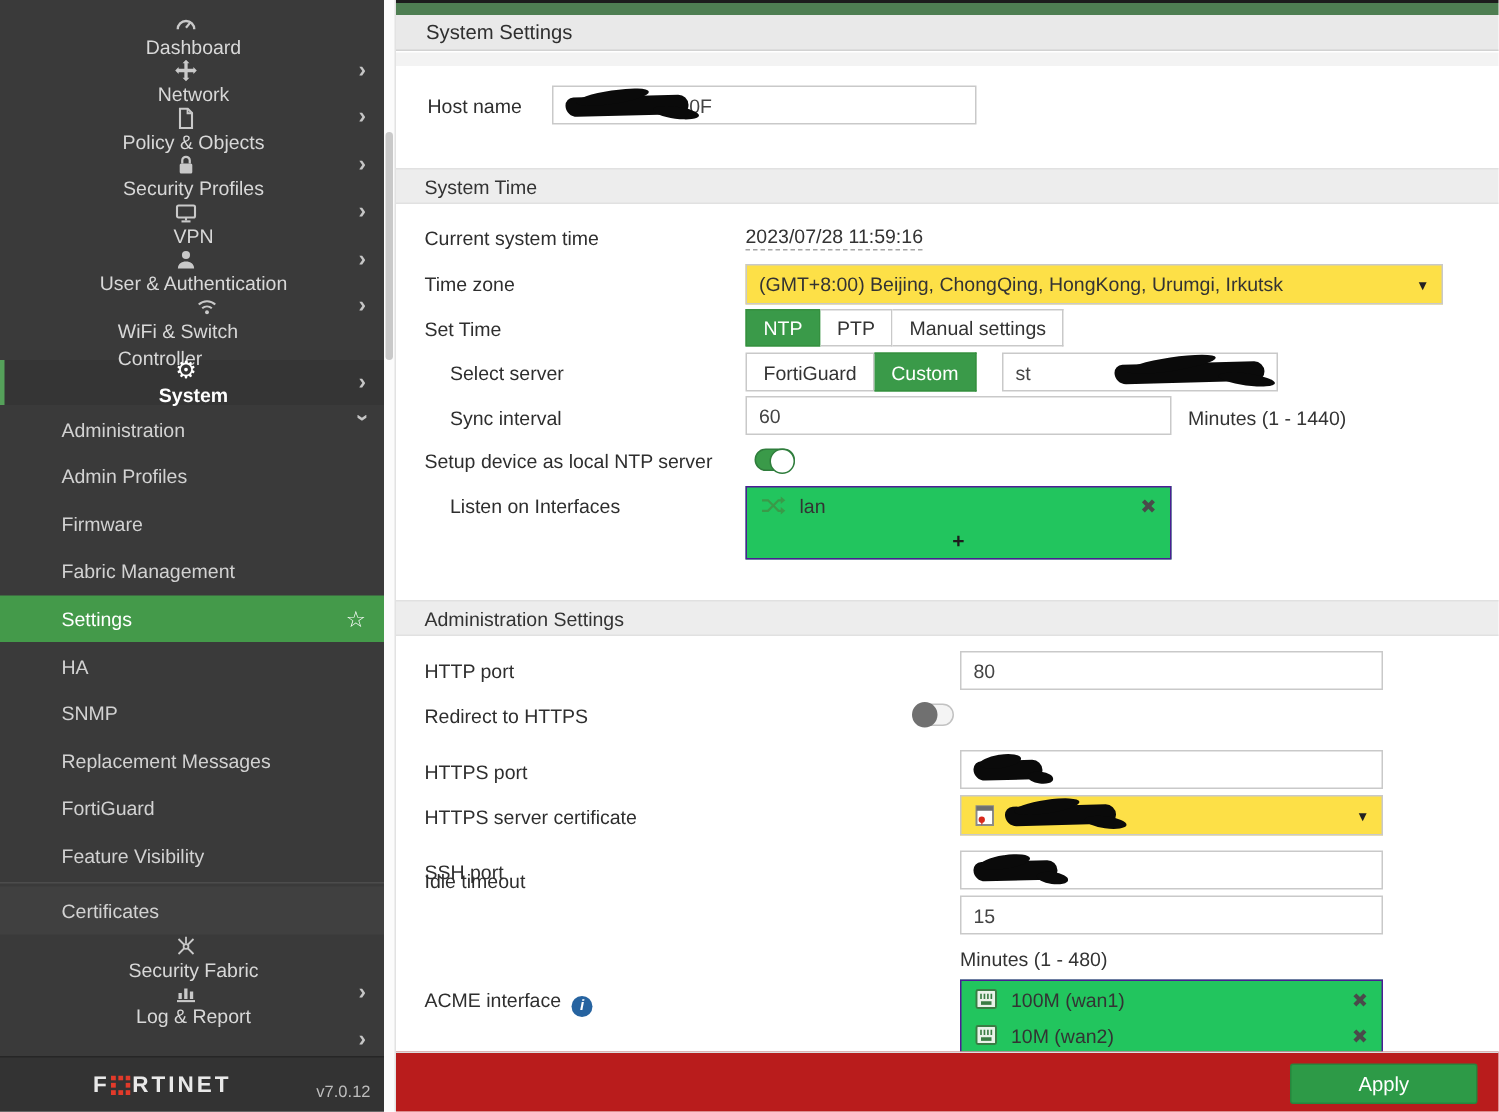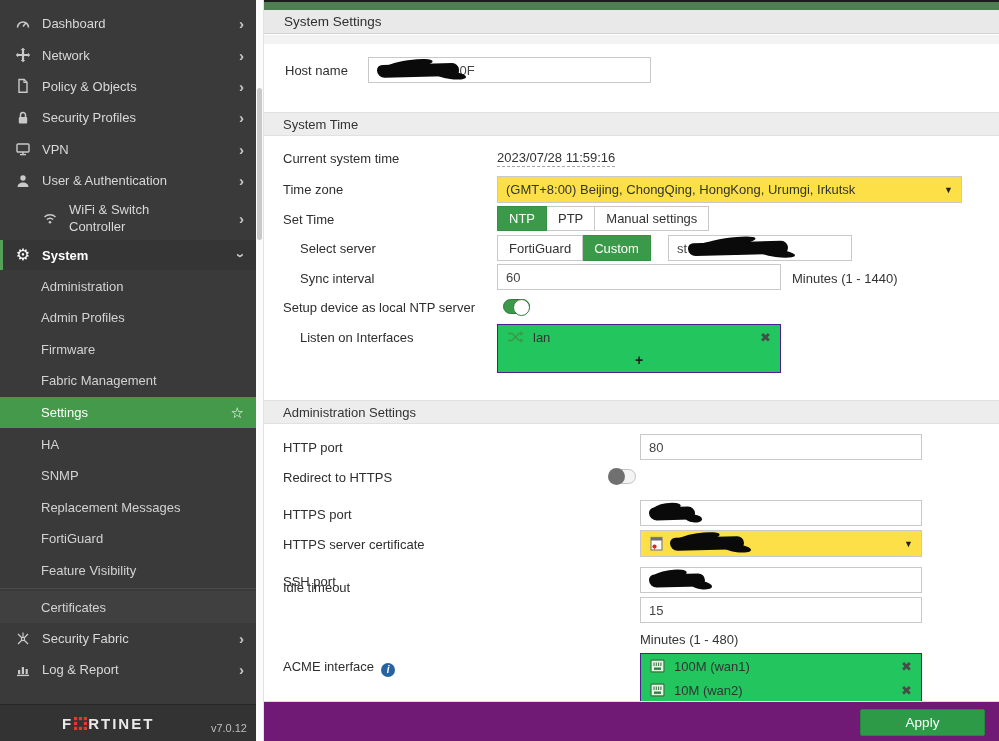--- a/index.html
+++ b/index.html
@@ -3,21 +3,21 @@
 <meta charset="utf-8">
 <style>
   * { margin:0; padding:0; box-sizing:border-box; }
   html,body { width:999px; height:741px; overflow:hidden;
     font-family:"Liberation Sans","DejaVu Sans",sans-serif; background:#fff; }
 
   
   .sidebar { position:absolute; left:0; top:0; width:256px; height:741px; background:#3a3a3a; }
   .side-list { padding-top:8px; }
   .side-item { display:flex; align-items:center; height:31.4px; padding:0 12px 0 14px;
-    color:#d8d8d8; font-size:13px; cursor:pointer; }
+    color:#d8d8d8; font-size:13px; cursor:pointer;flex-direction:column; }
   .side-item .micon { width:18px; display:flex; justify-content:center; align-items:center; margin-right:10px; flex:none; }
   .chev { margin-left:auto; color:#c6c6c6; font-size:15px; font-weight:bold; line-height:1; }
   .chev.down { transform:rotate(90deg); }
   .side-item.two { height:44px;padding-left:41px; }
   .side-item.two .lbl2 { width:128px; line-height:1.35; }
   .side-item.sys { height:30px; font-weight:bold; color:#fff; border-left:3px solid #55a15a; padding-left:11px; background:#353535; }
   .uicon { font-size:15px; color:#c9c9c9; line-height:1; }
   .sub { padding:0 12px 0 41px; height:31.6px; display:flex; align-items:center; color:#d2d2d2; font-size:13px; cursor:pointer; }
   .sub.active { background:#449a4a; color:#fff; }
   .sub .star { margin-left:auto; font-size:15px; color:#fff; }
@@ -66,21 +66,21 @@
     background:#707070; border-radius:50%; }
   .pickbox { position:absolute; background:#22c55e; border:1px solid #4c1d95; }
   .pickrow { display:flex; align-items:center; height:24px; padding:0 9px; font-size:13px; color:#333; }
   .pickrow .picklbl { margin-left:9px; }
   .xbtn { margin-left:auto; color:#4a4a4a; font-weight:bold; font-size:13px; cursor:pointer; line-height:1; }
   .addrow { display:flex; justify-content:center; align-items:center; height:22px;
     font-weight:bold; font-size:14px; color:#1d1d1d; cursor:pointer; }
   .info { display:inline-flex; align-items:center; justify-content:center; width:14px; height:14px;
     margin-left:7px; border-radius:50%; background:#2663a0; color:#fff; font-size:10px;
     font-weight:bold; font-style:italic; vertical-align:-2px; }
-  .footer { position:absolute; left:0; top:701px; width:735px; height:40px; background:#701a75; border-top:1px solid #ddd; }
+  .footer { position:absolute; left:0; top:701px; width:735px; height:40px; background:#b91c1c; border-top:1px solid #ddd; }
   .apply { position:absolute; right:14px; top:7px; width:125px; height:27px; background:#2d9a47;
     border:1px solid #27863d; border-radius:2px; color:#fff; font-size:13.5px;
     font-family:inherit; cursor:pointer; }
 
   
   .scrib { position:relative; display:inline-block; height:13px; background:#0a0a0a;
     border-radius:7px 9px 8px 10px; transform:rotate(-1.5deg); }
   .scrib::before { content:""; position:absolute; left:8%; top:-4px; width:60%; height:9px;
     background:#0a0a0a; border-radius:50%; transform:rotate(-7deg); }
   .scrib::after { content:""; position:absolute; right:-7px; bottom:-3px; width:38%; height:8px;
@@ -304,21 +304,21 @@
     <div class="sgbtn sel2">NTP</div>
     <div class="sgbtn">PTP</div>
     <div class="sgbtn">Manual settings</div>
   </div>
 
   <span class="flabel" style="left:36px;top:241px;">Select server</span>
   <div class="seggrp" style="left:233px;top:235px;height:26px;">
     <div class="sgbtn">FortiGuard</div>
     <div class="sgbtn sel2">Custom</div>
   </div>
-  <div class="inp" style="left:404px;top:235px;width:184px;">
+  <div class="inp" style="left:404px;top:235px;width:184px;justify-content:space-between;">
     <span>st</span>
     <span class="scrib" style="width:100px;margin-left:1px;"></span>
   </div>
 
   <span class="flabel" style="left:36px;top:271px;">Sync interval</span>
   <div class="inp" style="left:233px;top:264px;width:284px;">
     <span>60</span>
   </div>
   <span class="hint" style="left:528px;top:271px;">Minutes (1 - 1440)</span>
 

